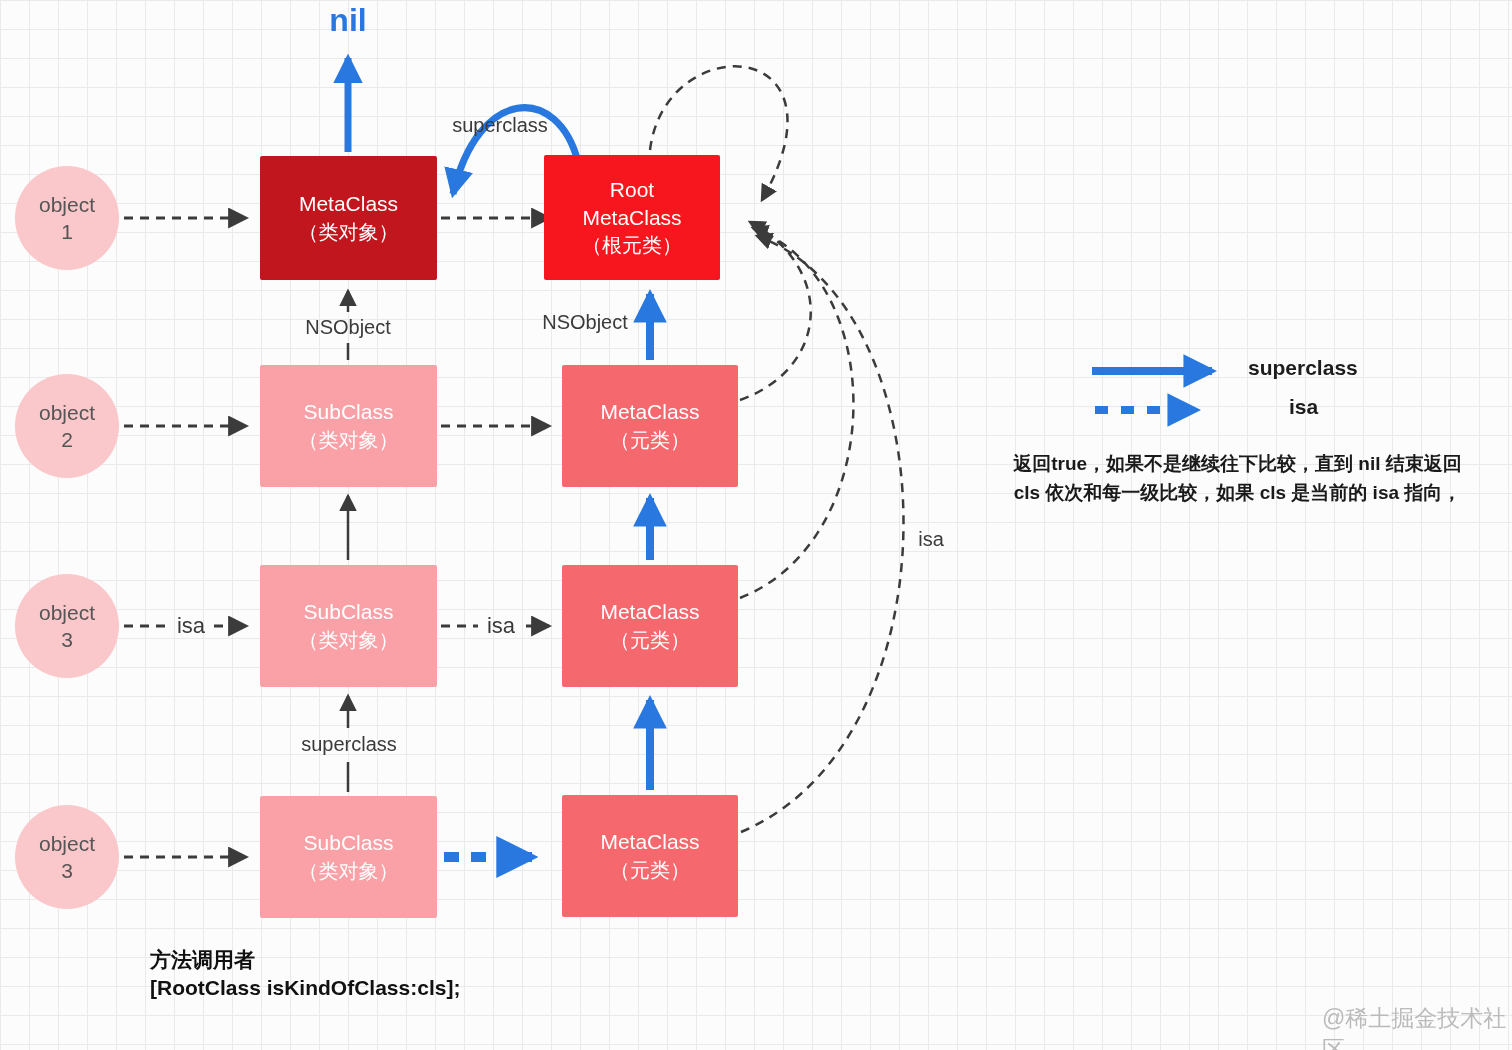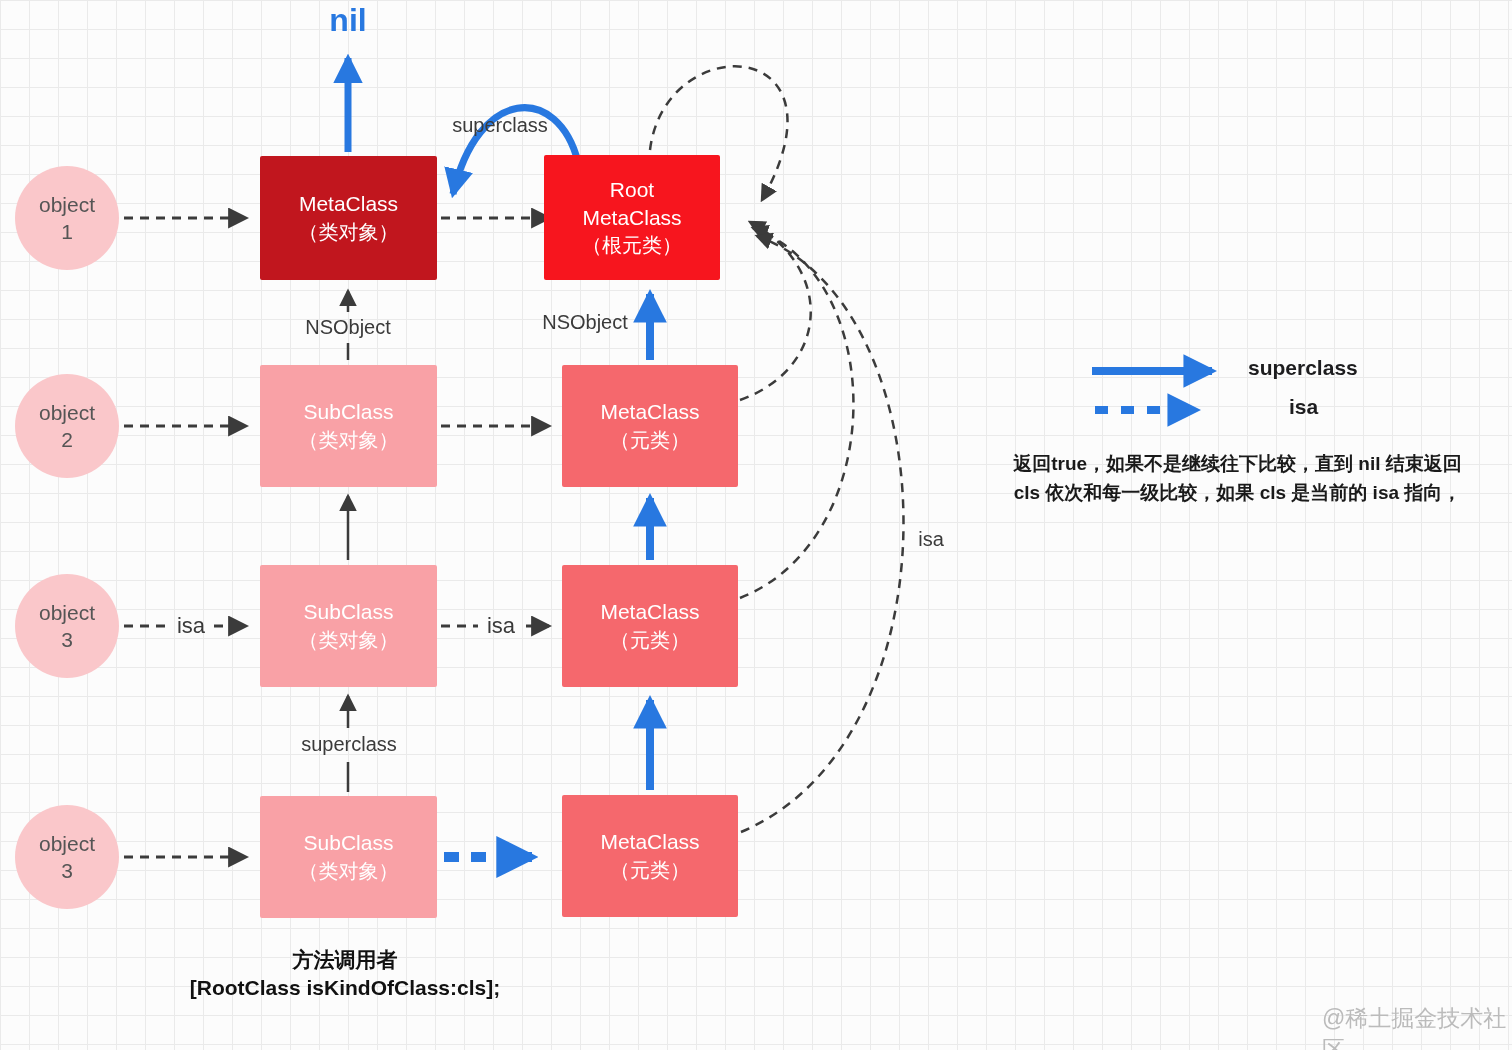--- a/index.html
+++ b/index.html
@@ -34,21 +34,21 @@
   .lbl{position:absolute;color:#3a3a3a;font-size:20px;white-space:nowrap;}
   .lbl.center{transform:translateX(-50%);}
   .nil{color:var(--blue,#2878E0);font-weight:bold;font-size:32px;}
   .isa-lbl{font-size:22px;}
   .legend-lbl{font-weight:bold;color:#1d1d1f;font-size:21px;}
   .note{
     position:absolute;left:965px;top:449px;width:545px;text-align:center;
     font-weight:bold;color:#1a1a1a;font-size:19px;line-height:29px;
   }
   .caption{
-    position:absolute;left:150px;top:946px;width:390px;text-align:center;
+    position:absolute;left:150px;top:946px;width:390px;text-align:left;
     font-weight:bold;color:#111;font-size:21px;line-height:28px;
   }
   .watermark{position:absolute;left:1322px;top:1003px;color:#bbb;font-size:23px;}
 </style>
 </head>
 <body>
 
 <svg class="layer">
   <defs>
     <marker id="ahBlack" viewBox="0 0 10 10" refX="8.5" refY="5" markerWidth="7" markerHeight="7" orient="auto" markerUnits="strokeWidth">

